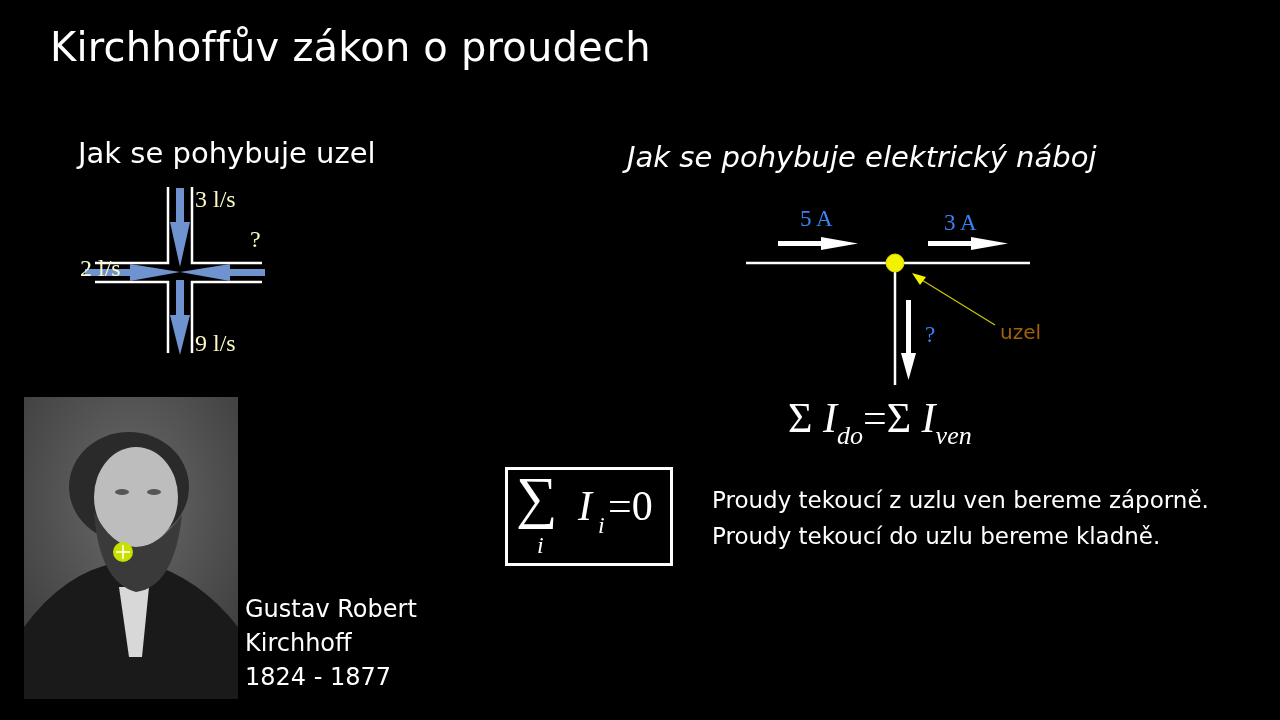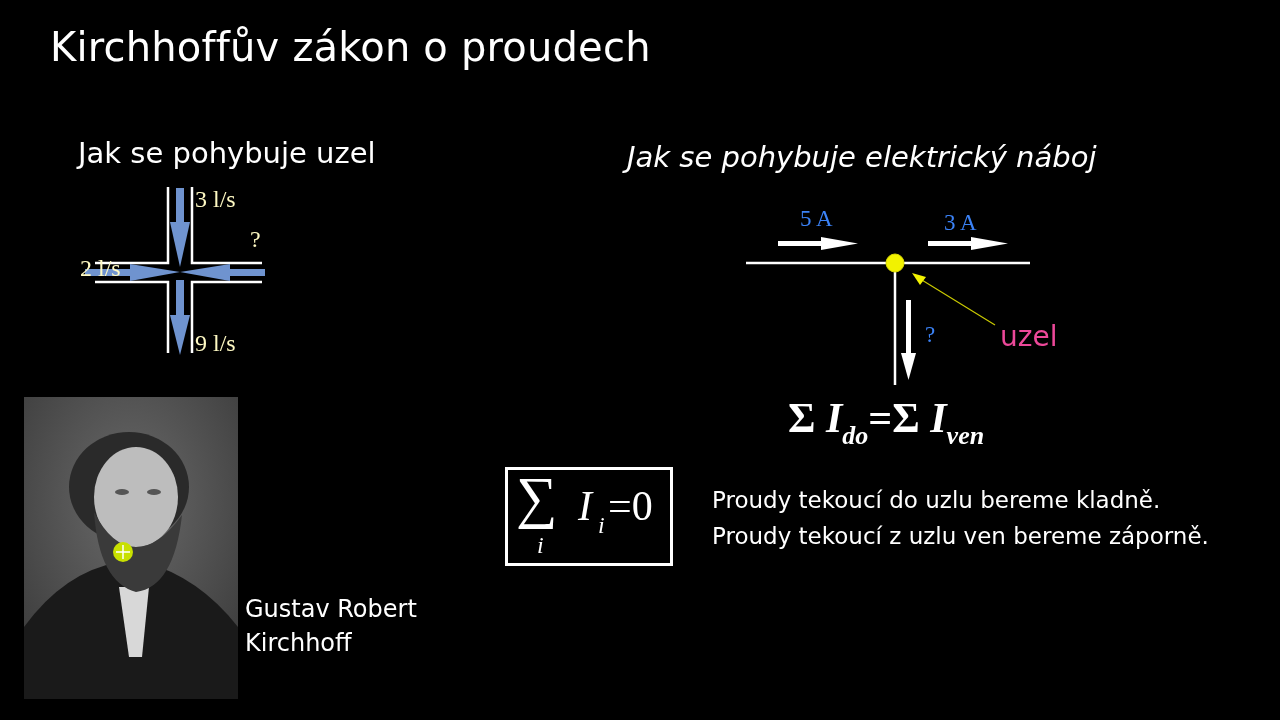--- a/index.html
+++ b/index.html
@@ -5,22 +5,22 @@
   html, body { margin:0; padding:0; }
   body { width:1280px; height:720px; background:#000; position:relative; overflow:hidden;
          font-family:"DejaVu Sans", "Liberation Sans", sans-serif; color:#fff; }
   .abs { position:absolute; }
   .title { left:50px; top:24px; font-size:40px; letter-spacing:0.2px; }
   .sub-left { left:78px; top:136px; font-size:29px; }
   .sub-right { left:627px; top:140px; font-size:29px;font-style:italic; }
   .serif { font-family:"Liberation Serif", "DejaVu Serif", serif; }
   .water-lbl { color:#fef9c3; font-size:24px; }
   .circ-lbl { color:#3b82f6; font-size:23px; }
-  .uzel { color:#ec4899; font-size:28px; }
-  .eq1 { left:788px; top:394px; font-size:42px; white-space:nowrap;font-weight:bold; }
+  .uzel { color:#a16207; font-size:20px; }
+  .eq1 { left:788px; top:394px; font-size:42px; white-space:nowrap; }
   .eq1 .sub { font-size:26px; font-style:italic; position:relative; top:12px; }
   .eq1 .I { font-style:italic; }
   .boxeq { left:505px; top:467px; width:168px; height:99px; border:3px solid #fff; box-sizing:border-box; }
   .note { left:712px; top:482px; font-size:23px; line-height:36px; }
   .caption { left:245px; top:592px; width:206px; font-size:24px; line-height:34px; }
   .portrait { left:24px; top:397px; width:214px; height:302px; }
 </style>
 </head>
 <body>
 
@@ -90,22 +90,22 @@
 
 <div class="abs boxeq">
   <div class="abs serif" style="left:8px;top:-6px;font-size:58px;">∑</div>
   <div class="abs serif" style="left:29px;top:62px;font-size:24px;font-style:italic;">i</div>
   <div class="abs serif" style="left:70px;top:12px;font-size:42px;font-style:italic;">I</div>
   <div class="abs serif" style="left:90px;top:42px;font-size:24px;font-style:italic;">i</div>
   <div class="abs serif" style="left:100px;top:12px;font-size:42px;">=0</div>
 </div>
 
 <div class="abs note">
+  <div>Proudy tekoucí z uzlu ven bereme záporně.</div>
   <div>Proudy tekoucí do uzlu bereme kladně.</div>
-  <div>Proudy tekoucí z uzlu ven bereme záporně.</div>
 </div>
 
 <div class="abs portrait">
   <svg width="214" height="302" viewBox="0 0 214 302">
     <defs>
       <radialGradient id="bg" cx="50%" cy="35%" r="70%">
         <stop offset="0%" stop-color="#6a6a6a"></stop>
         <stop offset="100%" stop-color="#3c3c3c"></stop>
       </radialGradient>
     </defs>
@@ -126,13 +126,14 @@
 
     <g>
       <circle cx="99" cy="155" r="10" fill="#c8e000"></circle>
       <path d="M99,148 L99,162 M92,155 L106,155" stroke="#fff" stroke-width="1.5"></path>
     </g>
   </svg>
 </div>
 <div class="abs caption">
   <div>Gustav Robert</div>
   <div>Kirchhoff</div>
+  <div>1824 - 1877</div>
 </div>
 
 </body></html>

